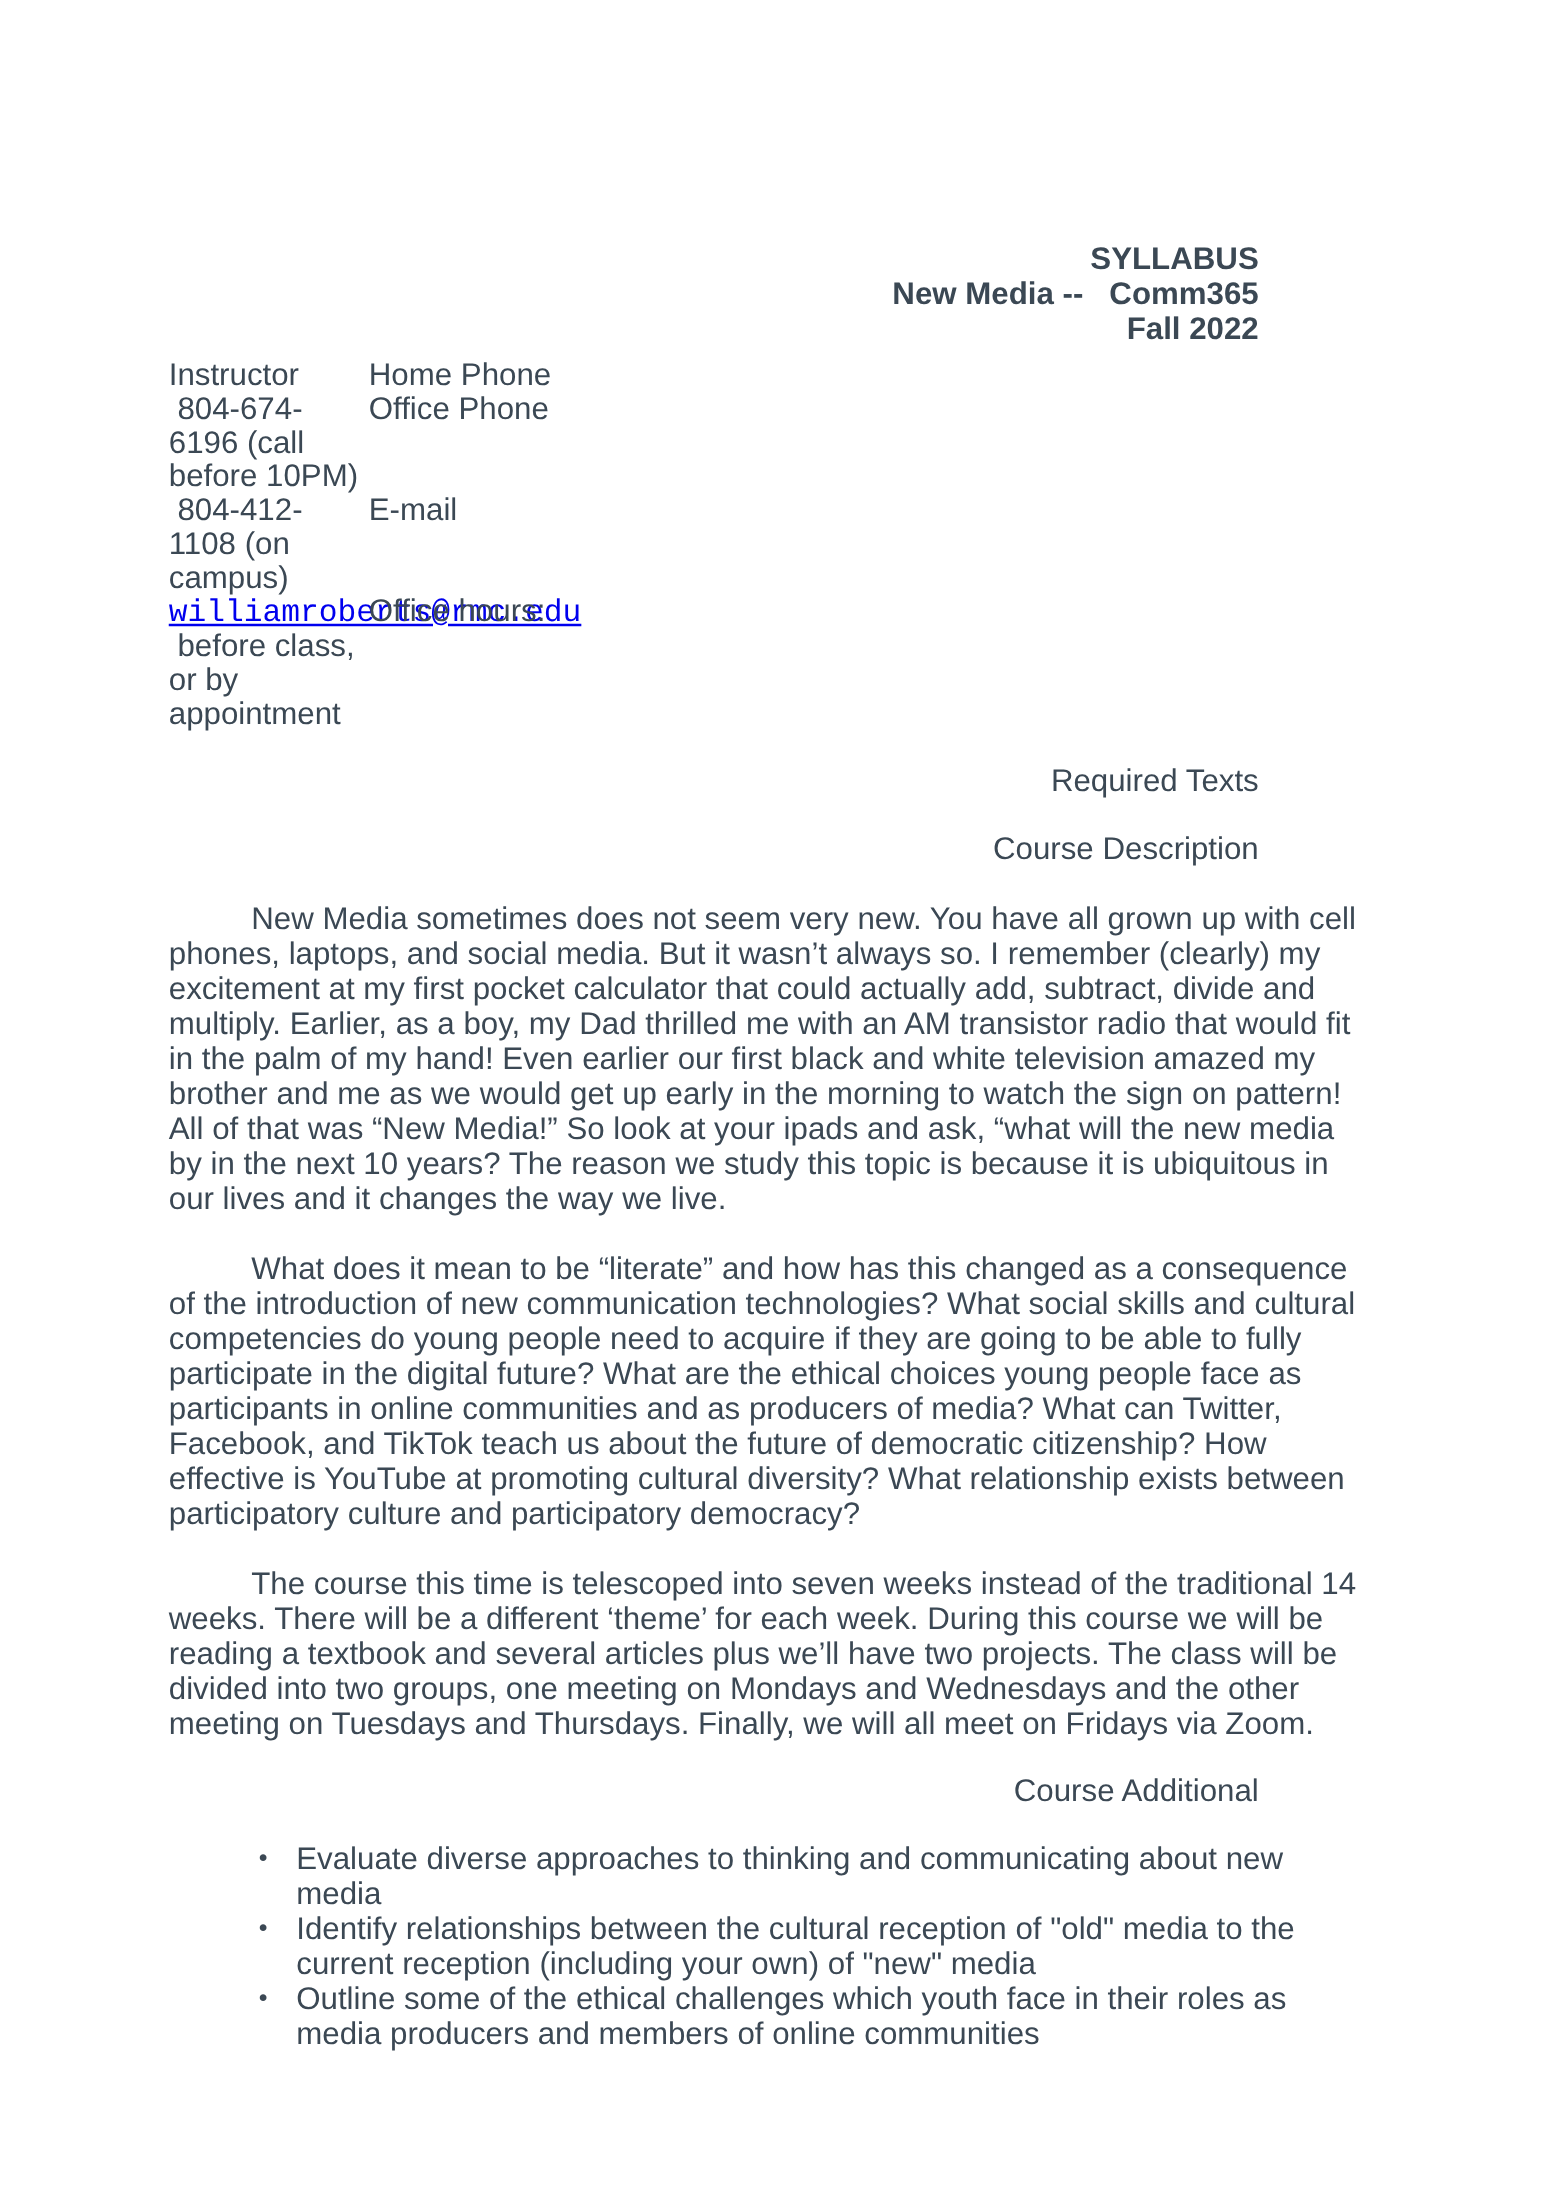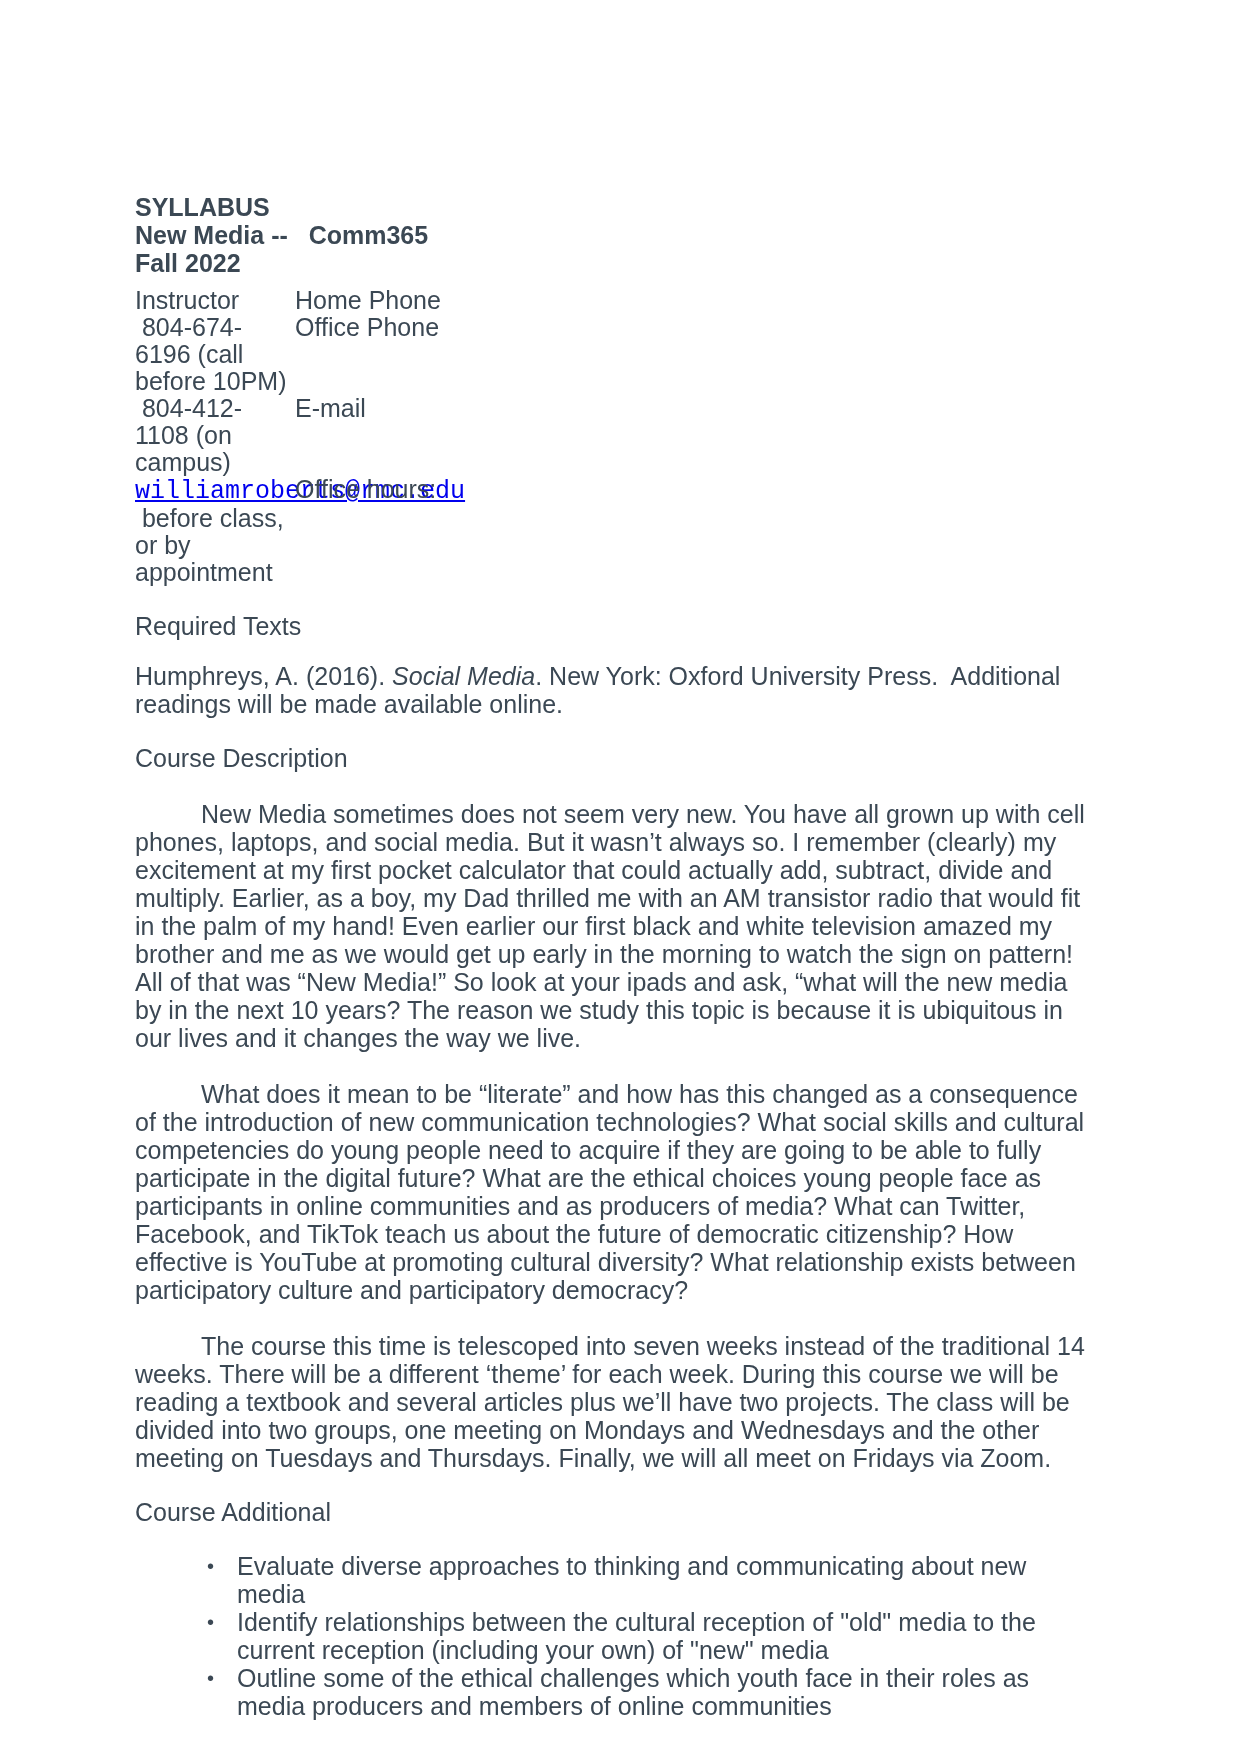--- a/index.html
+++ b/index.html
@@ -14,21 +14,21 @@
     box-sizing: border-box;
     background: #ffffff;
     padding: 193px 141px 0 135px;
     font-family: "Liberation Sans", "DejaVu Sans", sans-serif;
     font-size: 25px;
     line-height: 28px;
     color: #3b4854;
     overflow: hidden;
   }
   .centered {
-    text-align: left;
+    text-align: right;
     margin-right: 93px; 
   }
   .doc-title div {
     font-weight: bold;
     white-space: pre-wrap;
   }
   .heading {
     font-weight: normal;
     margin-top: 26px;
   }
@@ -91,21 +91,20 @@
     <span class="label">Office Phone</span>
       <span class="value"> 804-412-1108 (on campus)</span>
     <span class="label">E-mail</span>
       <span class="value"><a class="email-link">williamroberts@rmc.edu</a></span>
     <span class="label">Office hours:</span>
       <span class="value"> before class, or by appointment</span>
   </div>
 
   <div class="heading centered">Required Texts</div>
 
-  <p class="citation"><span>Humphreys, A. (2016). </span><span class="italic">Social Media</span><span>. New York: Oxford University Press.  Additional readings will be made available online.</span></p>
 
   <div class="heading centered">Course Description</div>
 
   <p class="body-par indent">New Media sometimes does not seem very new. You have all grown up with cell phones, laptops, and social media. But it wasn’t always so. I remember (clearly) my excitement at my first pocket calculator that could actually add, subtract, divide and multiply. Earlier, as a boy, my Dad thrilled me with an AM transistor radio that would fit in the palm of my hand! Even earlier our first black and white television amazed my brother and me as we would get up early in the morning to watch the sign on pattern! All of that was “New Media!” So look at your ipads and ask, “what will the new media by in the next 10 years? The reason we study this topic is because it is ubiquitous in our lives and it changes the way we live.</p>
   <p class="body-par indent">What does it mean to be “literate” and how has this changed as a consequence of the introduction of new communication technologies? What social skills and cultural competencies do young people need to acquire if they are going to be able to fully participate in the digital future? What are the ethical choices young people face as participants in online communities and as producers of media? What can Twitter, Facebook, and TikTok teach us about the future of democratic citizenship? How effective is YouTube at promoting cultural diversity? What relationship exists between participatory culture and participatory democracy?</p>
   <p class="body-par indent">The course this time is telescoped into seven weeks instead of the traditional 14 weeks. There will be a different ‘theme’ for each week. During this course we will be reading a textbook and several articles plus we’ll have two projects. The class will be divided into two groups, one meeting on Mondays and Wednesdays and the other meeting on Tuesdays and Thursdays. Finally, we will all meet on Fridays via Zoom.</p>
 
   <div class="heading centered">Course Additional</div>
 
   <ul class="objectives">

